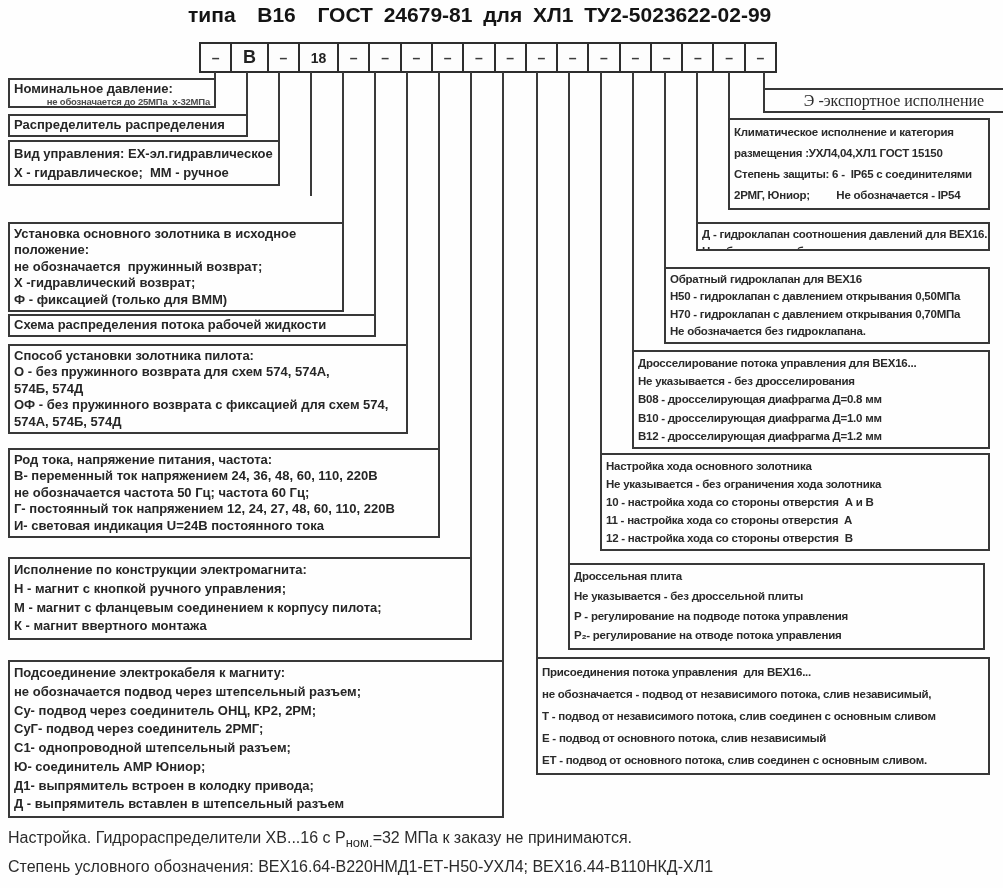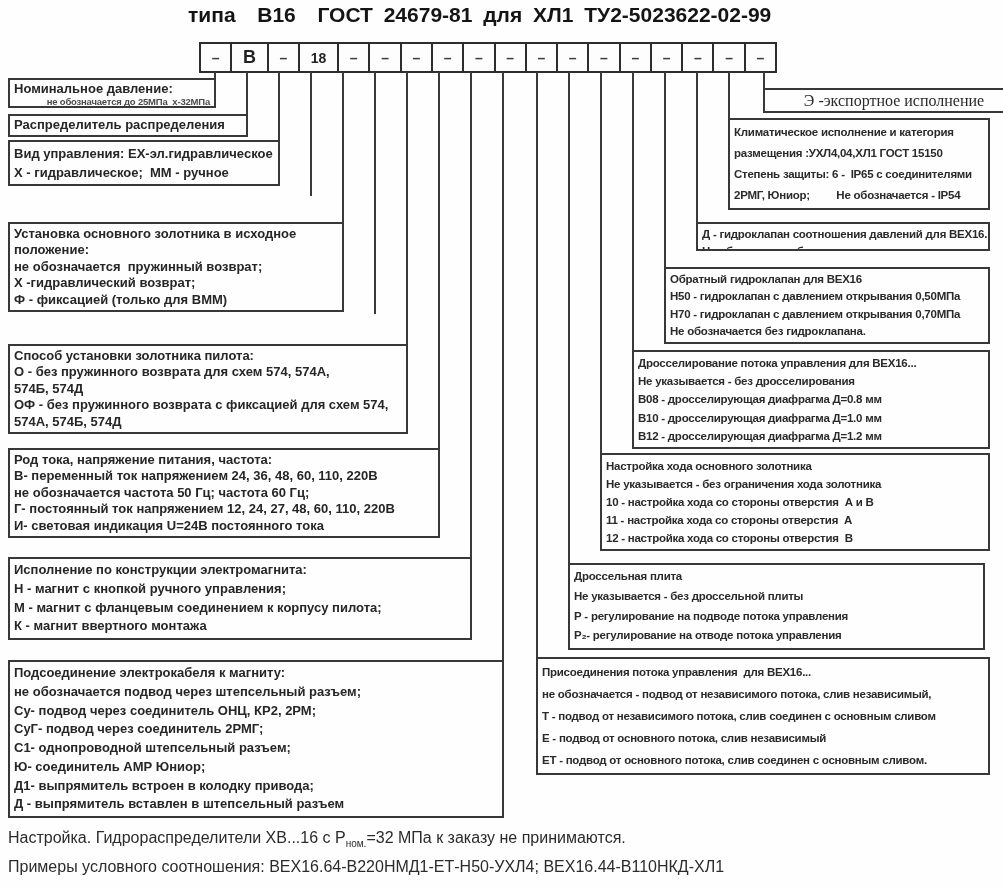--- a/index.html
+++ b/index.html
@@ -31,21 +31,21 @@
     font-weight:bold;font-size:13px;color:#262626;white-space:pre;overflow:hidden;
   }
   .box .line{white-space:pre;}
   .box .line.small{font-size:9.5px;color:#4a4a4a;letter-spacing:-0.2px;}
   .right-box{font-size:11.5px;letter-spacing:-0.25px;color:#2a2a2a;}
   .box-export{
     font-family:"Liberation Serif",serif;font-weight:normal;font-size:16px;
     letter-spacing:0;display:flex;align-items:center;justify-content:center;
   }
   .note{position:absolute;left:8px;font-size:16px;color:#2b2b2b;white-space:pre;}
-  .note sub{font-size:10px;}
+  .note sub{font-size:13px;}
 </style>
 </head>
 <body>
 
 <div class="stage" id="stage">
   <div class="title">типа  В16  ГОСТ 24679-81 для ХЛ1 ТУ2-5023622-02-99</div>
   <div class="code-row" id="code-row">
       <div class="cell dash">–</div>
       <div class="cell big">В</div>
       <div class="cell dash">–</div>
@@ -59,31 +59,32 @@
       <div class="cell dash">–</div>
       <div class="cell dash">–</div>
       <div class="cell dash">–</div>
       <div class="cell dash">–</div>
       <div class="cell dash">–</div>
       <div class="cell dash">–</div>
       <div class="cell dash">–</div>
       <div class="cell dash">–</div>
     </div>
   <div class="note" style="top:829px;"><span>Настройка. Гидрораспределители ХВ...16 с Р</span><sub>ном.</sub><span>=32 МПа к заказу не принимаются.</span></div>
-  <div class="note" style="top:858px;">Примеры условного соотношения: ВЕХ16.64-В220НМД1-ЕТ-Н50-УХЛ4; ВЕХ16.44-В110НКД-ХЛ1</div>
+  <div class="note" style="top:858px;">Степень условного обозначения: ВЕХ16.64-В220НМД1-ЕТ-Н50-УХЛ4; ВЕХ16.44-В110НКД-ХЛ1</div>
 <div class="connector" style="left: 214px; top: 72px; height: 6px;"></div>
     <div class="box left-box" style="left: 8px; top: 78px; width: 208px; height: 30px;"><div class="line" style="line-height: 13px;">Номинальное давление:</div><div class="line small" style="line-height: 13px; text-align: right;">не обозначается до 25МПа  х-32МПа</div></div>
     <div class="connector" style="left: 246px; top: 72px; height: 42px;"></div>
     <div class="box left-box" style="left: 8px; top: 114px; width: 240px; height: 23px;"><div class="line" style="line-height: 14px;">Распределитель распределения</div></div>
     <div class="connector" style="left: 278px; top: 72px; height: 68px;"></div>
     <div class="box left-box" style="left: 8px; top: 140px; width: 272px; height: 46px;"><div class="line" style="line-height: 19px;">Вид управления: ЕХ-эл.гидравлическое</div><div class="line" style="line-height: 19px;">Х - гидравлическое;  ММ - ручное</div></div>
     <div class="connector" style="left: 310px; top: 72px; height: 124px;"></div>
     <div class="connector" style="left: 342px; top: 72px; height: 150px;"></div>
     <div class="box left-box" style="left: 8px; top: 222px; width: 336px; height: 90px;"><div class="line" style="line-height: 16.4px;">Установка основного золотника в исходное</div><div class="line" style="line-height: 16.4px;">положение:</div><div class="line" style="line-height: 16.4px;">не обозначается  пружинный возврат;</div><div class="line" style="line-height: 16.4px;">Х -гидравлический возврат;</div><div class="line" style="line-height: 16.4px;">Ф - фиксацией (только для ВММ)</div></div>
     <div class="connector" style="left: 374px; top: 72px; height: 242px;"></div>
+    <div class="box left-box" style="left: 8px; top: 314px; width: 368px; height: 23px;"><div class="line" style="line-height: 14px;">Схема распределения потока рабочей жидкости</div></div>
     <div class="connector" style="left: 406px; top: 72px; height: 272px;"></div>
     <div class="box left-box" style="left: 8px; top: 344px; width: 400px; height: 90px;"><div class="line" style="line-height: 16.4px;">Способ установки золотника пилота:</div><div class="line" style="line-height: 16.4px;">О - без пружинного возврата для схем 574, 574А,</div><div class="line" style="line-height: 16.4px;">574Б, 574Д</div><div class="line" style="line-height: 16.4px;">ОФ - без пружинного возврата с фиксацией для схем 574,</div><div class="line" style="line-height: 16.4px;">574А, 574Б, 574Д</div></div>
     <div class="connector" style="left: 438px; top: 72px; height: 376px;"></div>
     <div class="box left-box" style="left: 8px; top: 448px; width: 432px; height: 90px;"><div class="line" style="line-height: 16.4px;">Род тока, напряжение питания, частота:</div><div class="line" style="line-height: 16.4px;">В- переменный ток напряжением 24, 36, 48, 60, 110, 220В</div><div class="line" style="line-height: 16.4px;">не обозначается частота 50 Гц; частота 60 Гц;</div><div class="line" style="line-height: 16.4px;">Г- постоянный ток напряжением 12, 24, 27, 48, 60, 110, 220В</div><div class="line" style="line-height: 16.4px;">И- световая индикация U=24В постоянного тока</div></div>
     <div class="connector" style="left: 470px; top: 72px; height: 485px;"></div>
     <div class="box left-box" style="left: 8px; top: 557px; width: 464px; height: 83px;"><div class="line" style="line-height: 18.75px;">Исполнение по конструкции электромагнита:</div><div class="line" style="line-height: 18.75px;">Н - магнит с кнопкой ручного управления;</div><div class="line" style="line-height: 18.75px;">М - магнит с фланцевым соединением к корпусу пилота;</div><div class="line" style="line-height: 18.75px;">К - магнит ввертного монтажа</div></div>
     <div class="connector" style="left: 502px; top: 72px; height: 588px;"></div>
     <div class="box left-box" style="left: 8px; top: 660px; width: 496px; height: 158px;"><div class="line" style="line-height: 18.75px;">Подсоединение электрокабеля к магниту:</div><div class="line" style="line-height: 18.75px;">не обозначается подвод через штепсельный разъем;</div><div class="line" style="line-height: 18.75px;">Су- подвод через соединитель ОНЦ, КР2, 2РМ;</div><div class="line" style="line-height: 18.75px;">СуГ- подвод через соединитель 2РМГ;</div><div class="line" style="line-height: 18.75px;">С1- однопроводной штепсельный разъем;</div><div class="line" style="line-height: 18.75px;">Ю- соединитель АМР Юниор;</div><div class="line" style="line-height: 18.75px;">Д1- выпрямитель встроен в колодку привода;</div><div class="line" style="line-height: 18.75px;">Д - выпрямитель вставлен в штепсельный разъем</div></div>
     <div class="connector" style="left: 763px; top: 72px; height: 16px;"></div>
     <div class="box right-box box-export" style="left: 763px; top: 88px; width: 262px; height: 25px;"><div class="line" style="line-height: 16px;">Э -экспортное исполнение</div></div>

